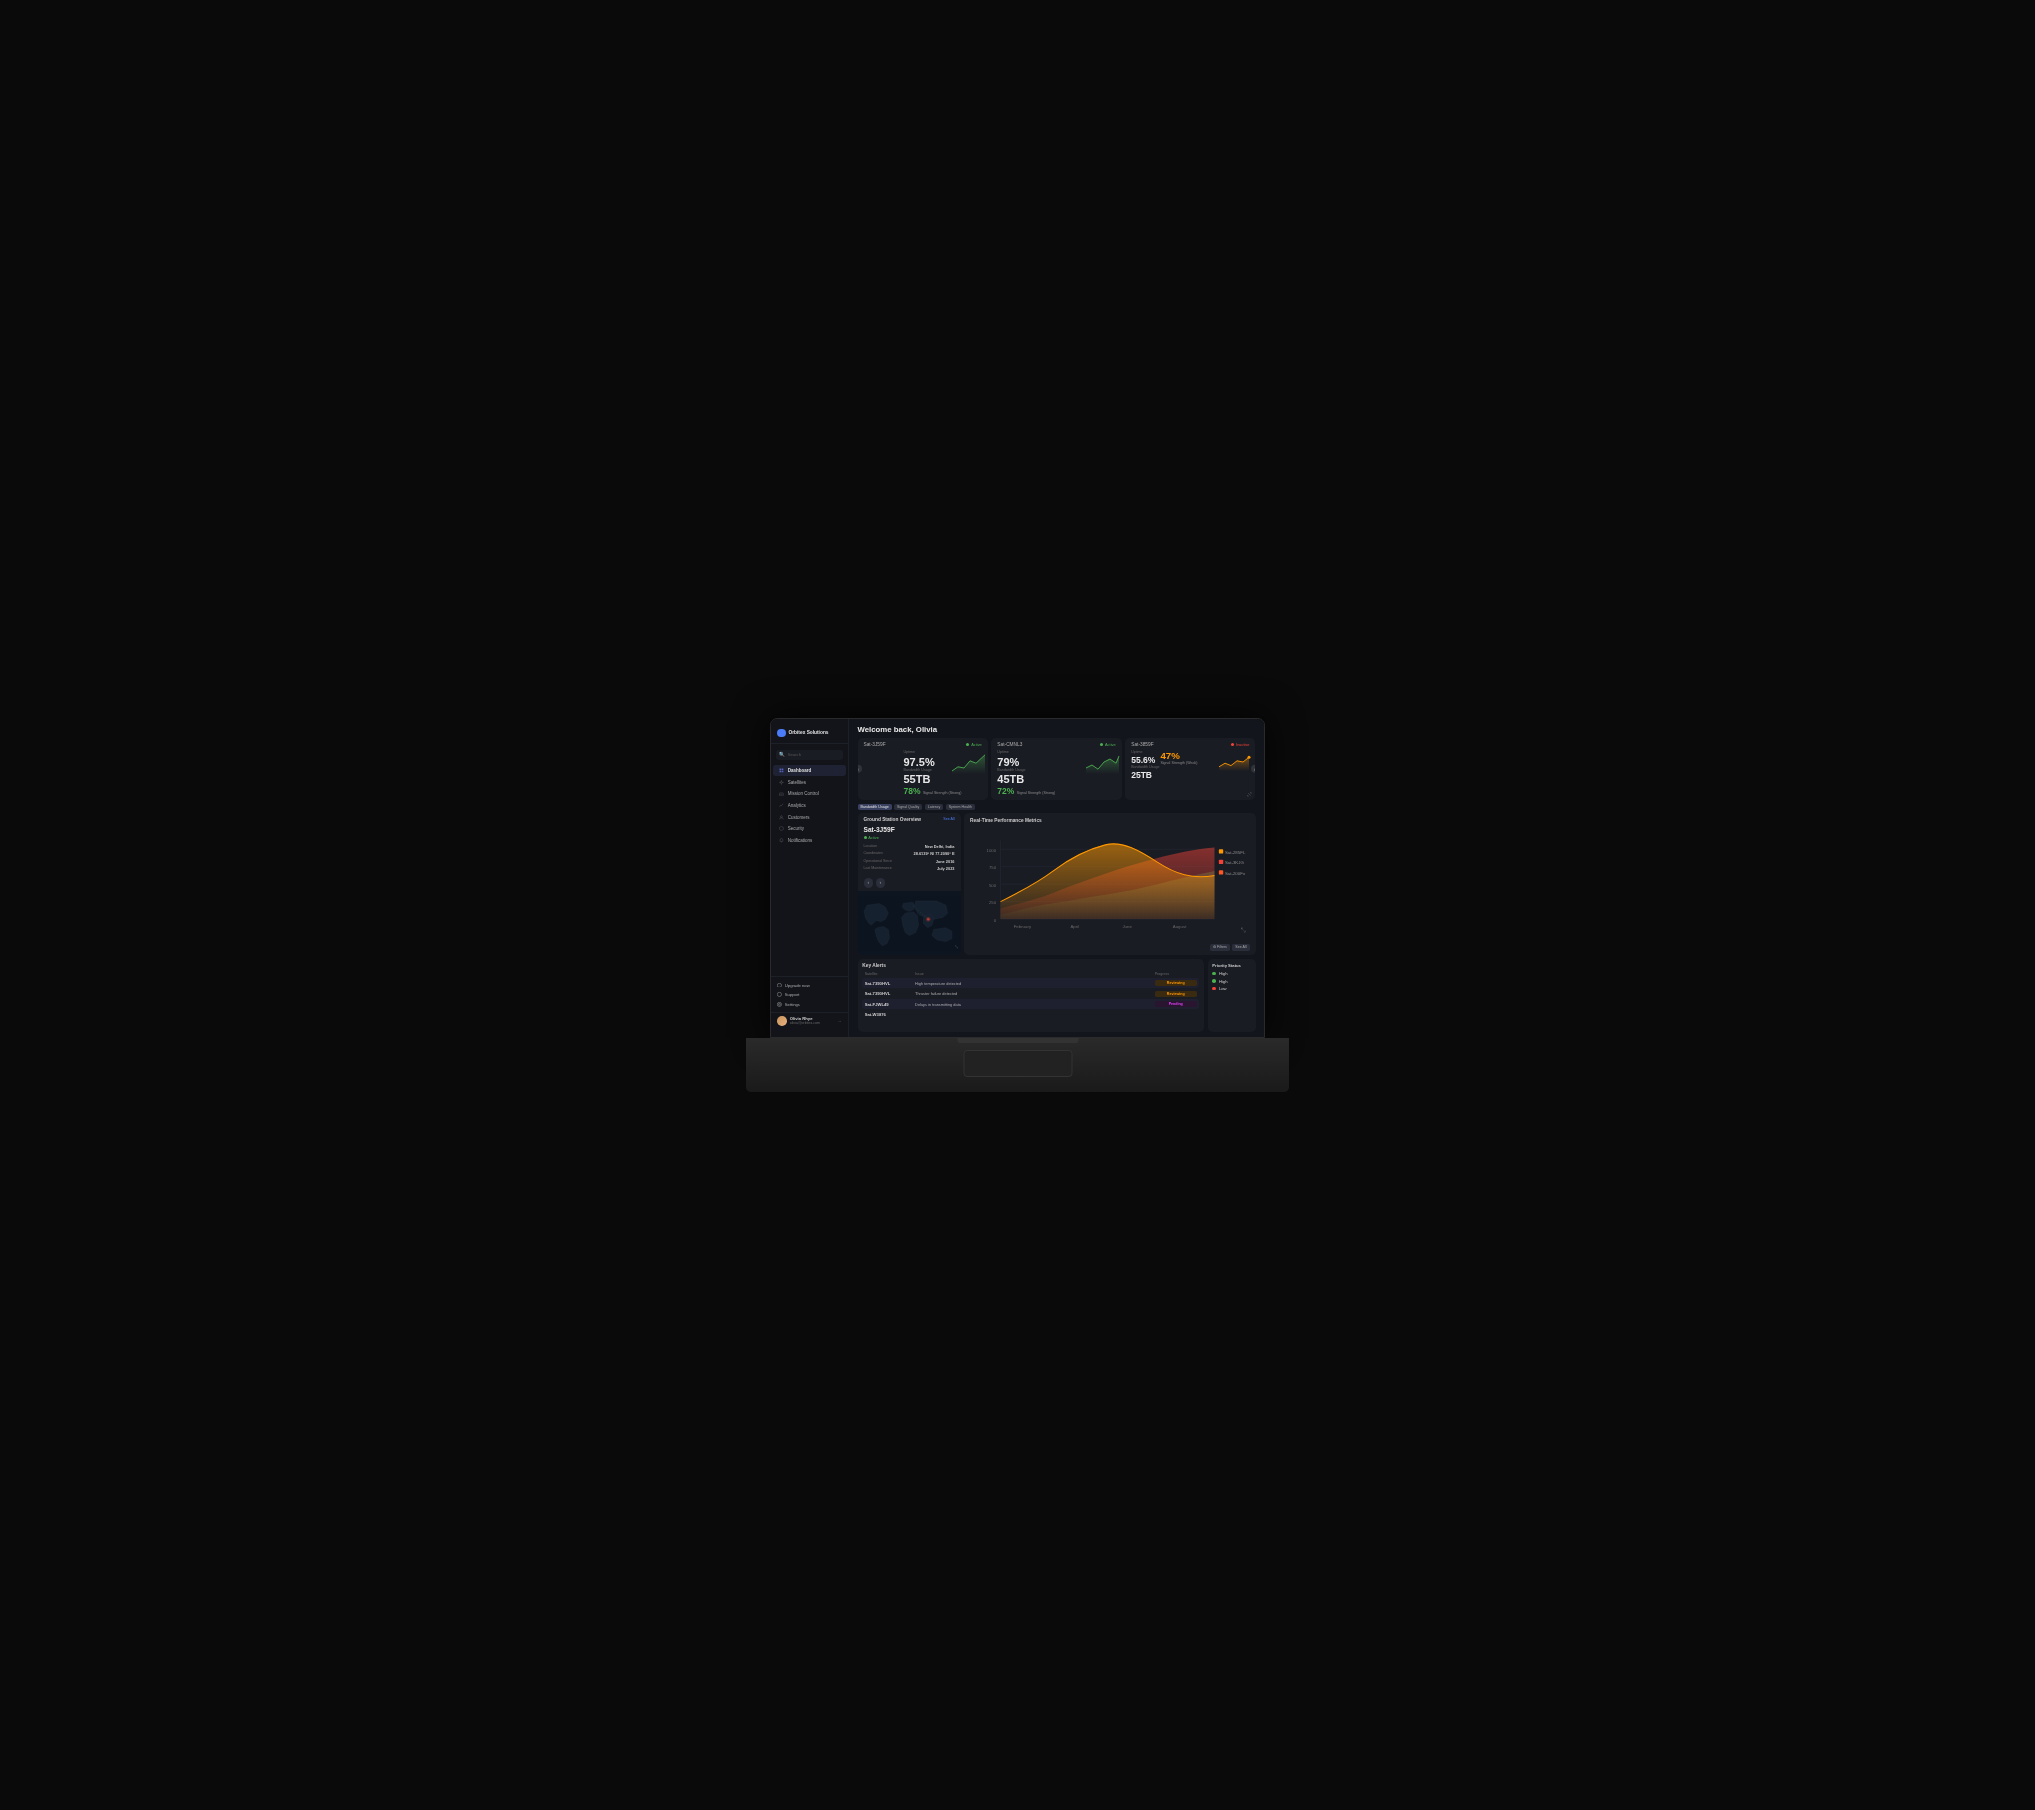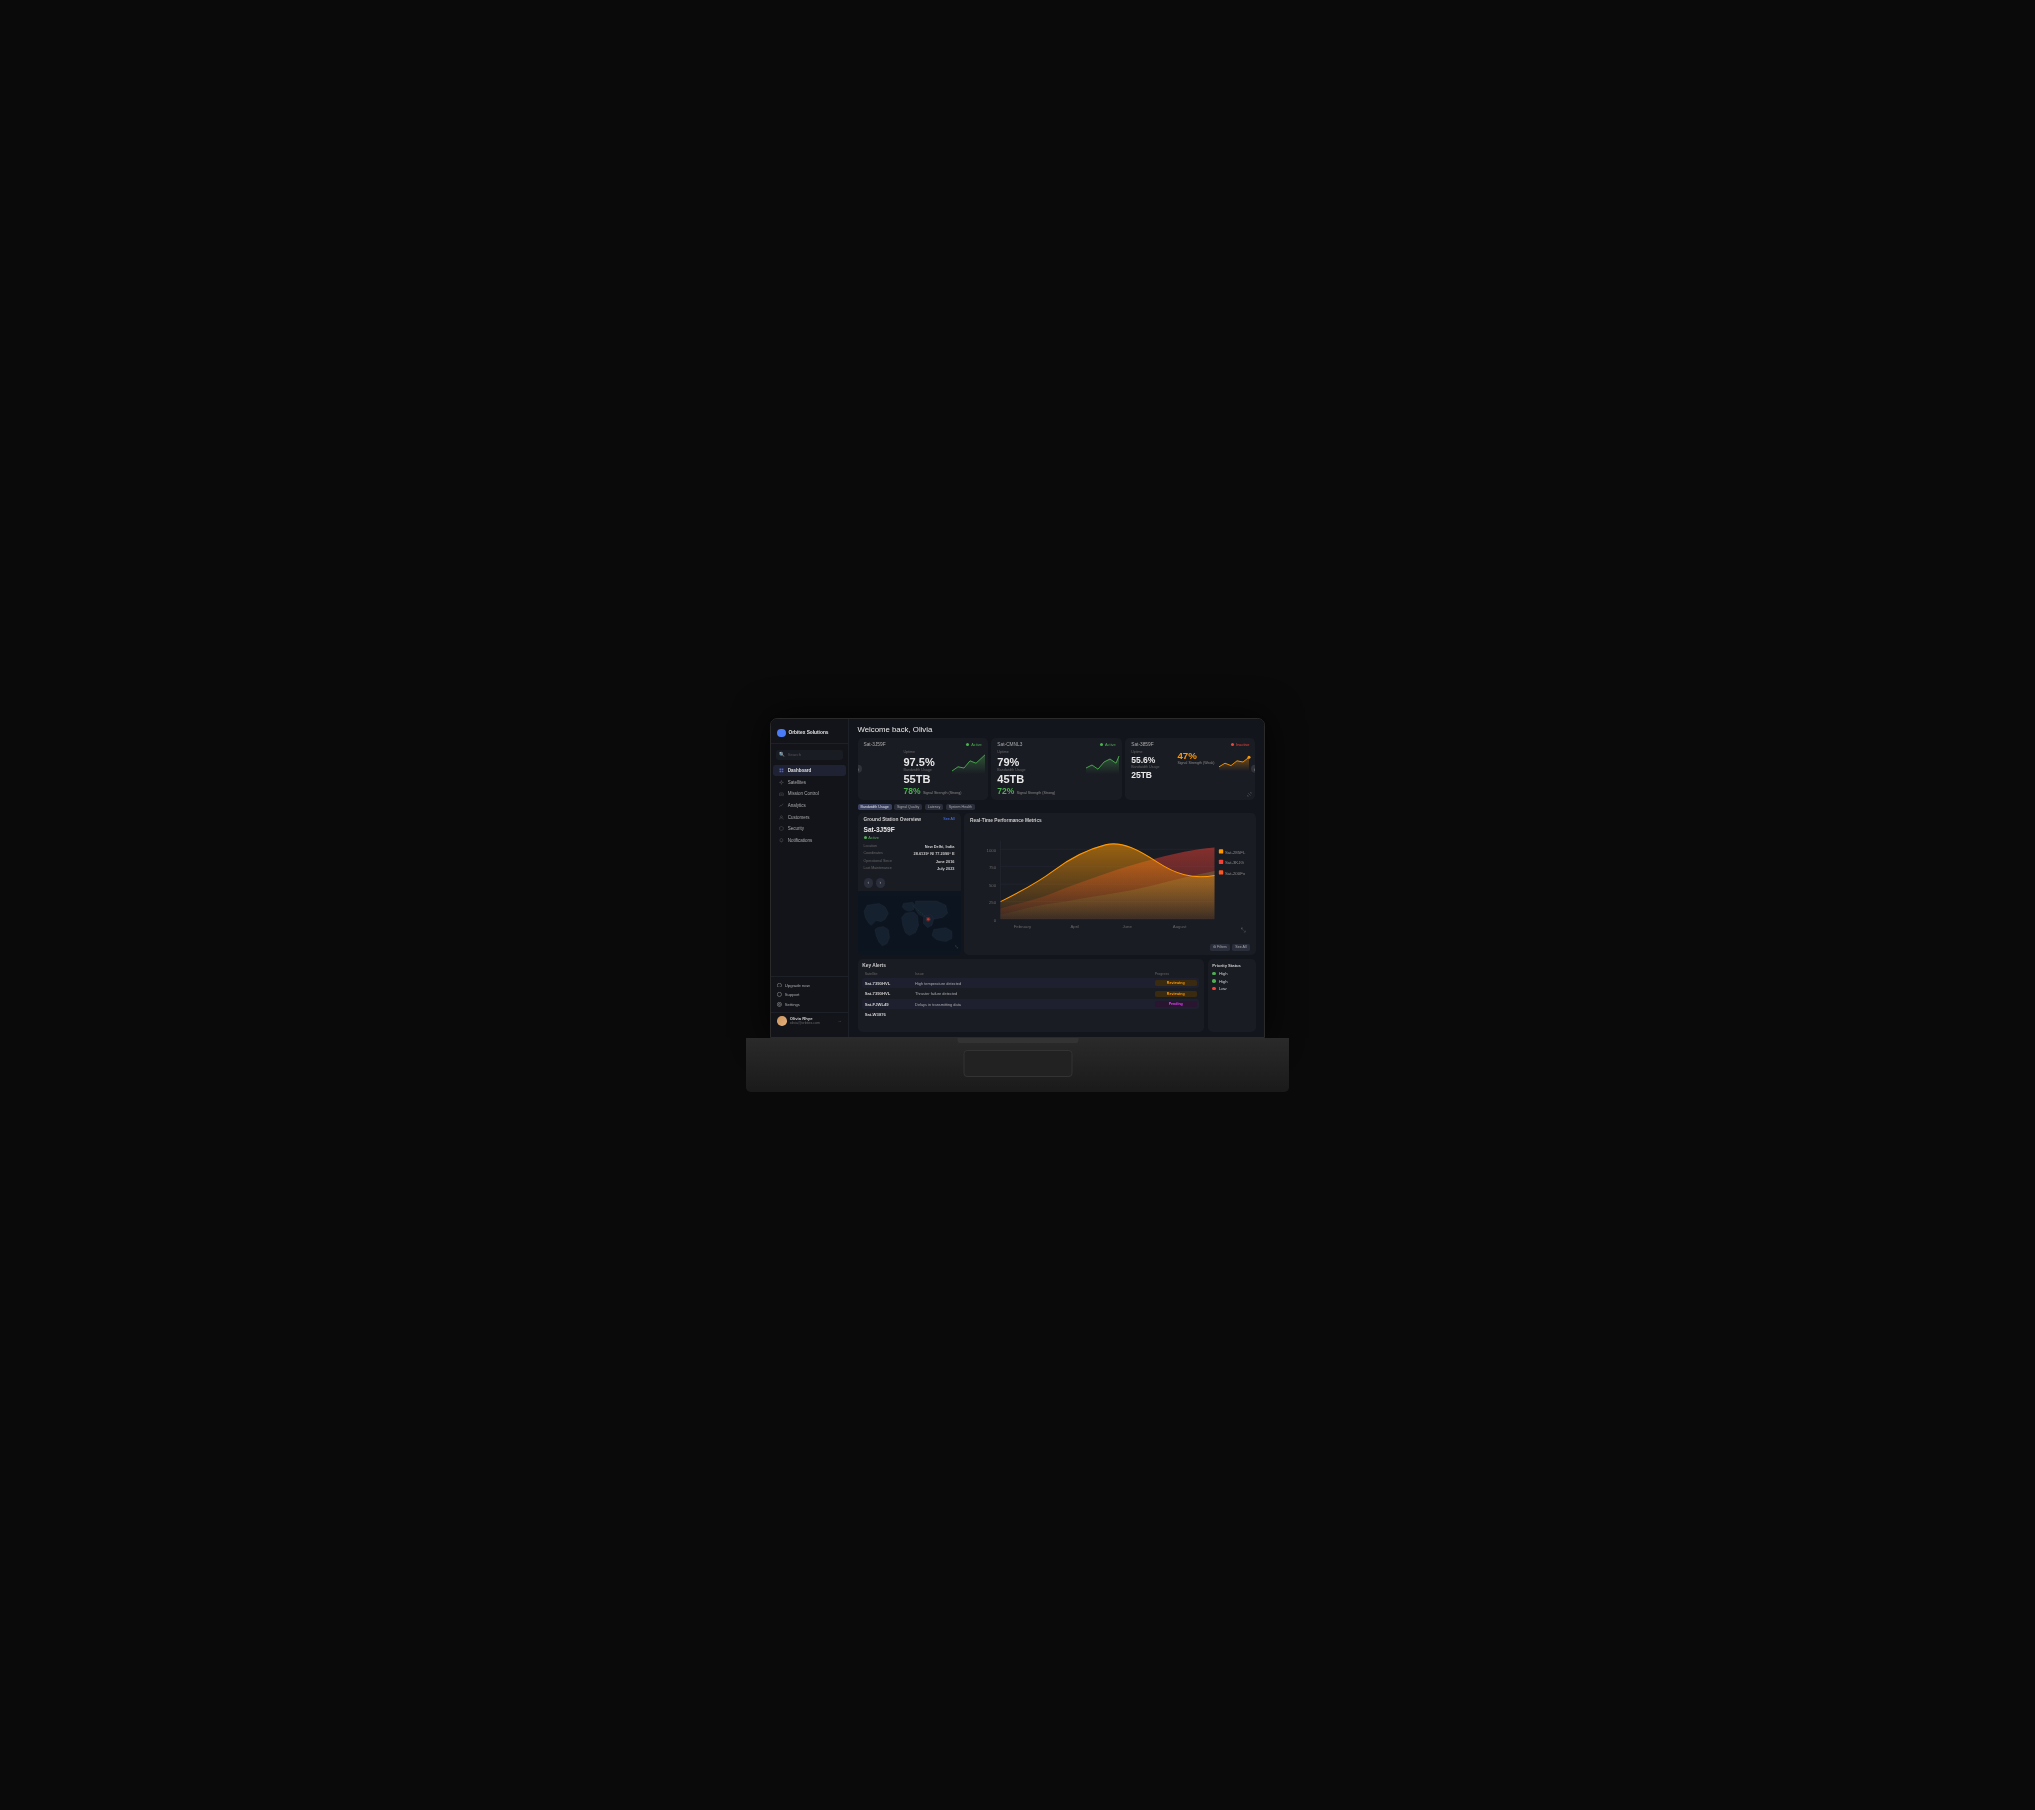--- a/index.html
+++ b/index.html
@@ -164,21 +164,21 @@
       background: #13151c;
     }
 
     .main-header {
       padding: 6px 8.5px 3.6px;
     }
 
     .welcome-title {
       font-size: 7.8px;
       color: #e8e8e8;
-      font-weight: 400;
+      font-weight: 700;
     }
 
     
     .top-cards {
       display: flex;
       gap: 3.6px;
       padding: 0 8.5px 3.6px;
       position: relative;
     }
 
@@ -720,21 +720,21 @@
 
           <div class="sat-card" style="position:relative;">
             <button class="card-nav-right">›</button>
             <div class="card-header">
               <span class="card-title">Sat-3859F</span>
               <div class="status-badge">
                 <div class="status-dot inactive"></div>
                 <span class="status-text-inactive">Inactive</span>
               </div>
             </div>
-            <div style="display:flex;gap:18px;position:relative;">
+            <div style="display:flex;gap:1px;position:relative;">
               <div>
                 <div class="metric-label">Uptime</div>
                 <div class="metric-big" style="font-size:8.5px;">55.6%</div>
                 <div class="metric-label">Bandwidth Usage</div>
                 <div class="metric-big" style="font-size:8.5px;">25TB</div>
               </div>
               <div>
                 <div style="margin-top:0;">
                   <span class="metric-highlight orange" style="font-size:9.7px;">47%</span>
                   <div class="metric-sub">Signal Strength (Weak)</div>

